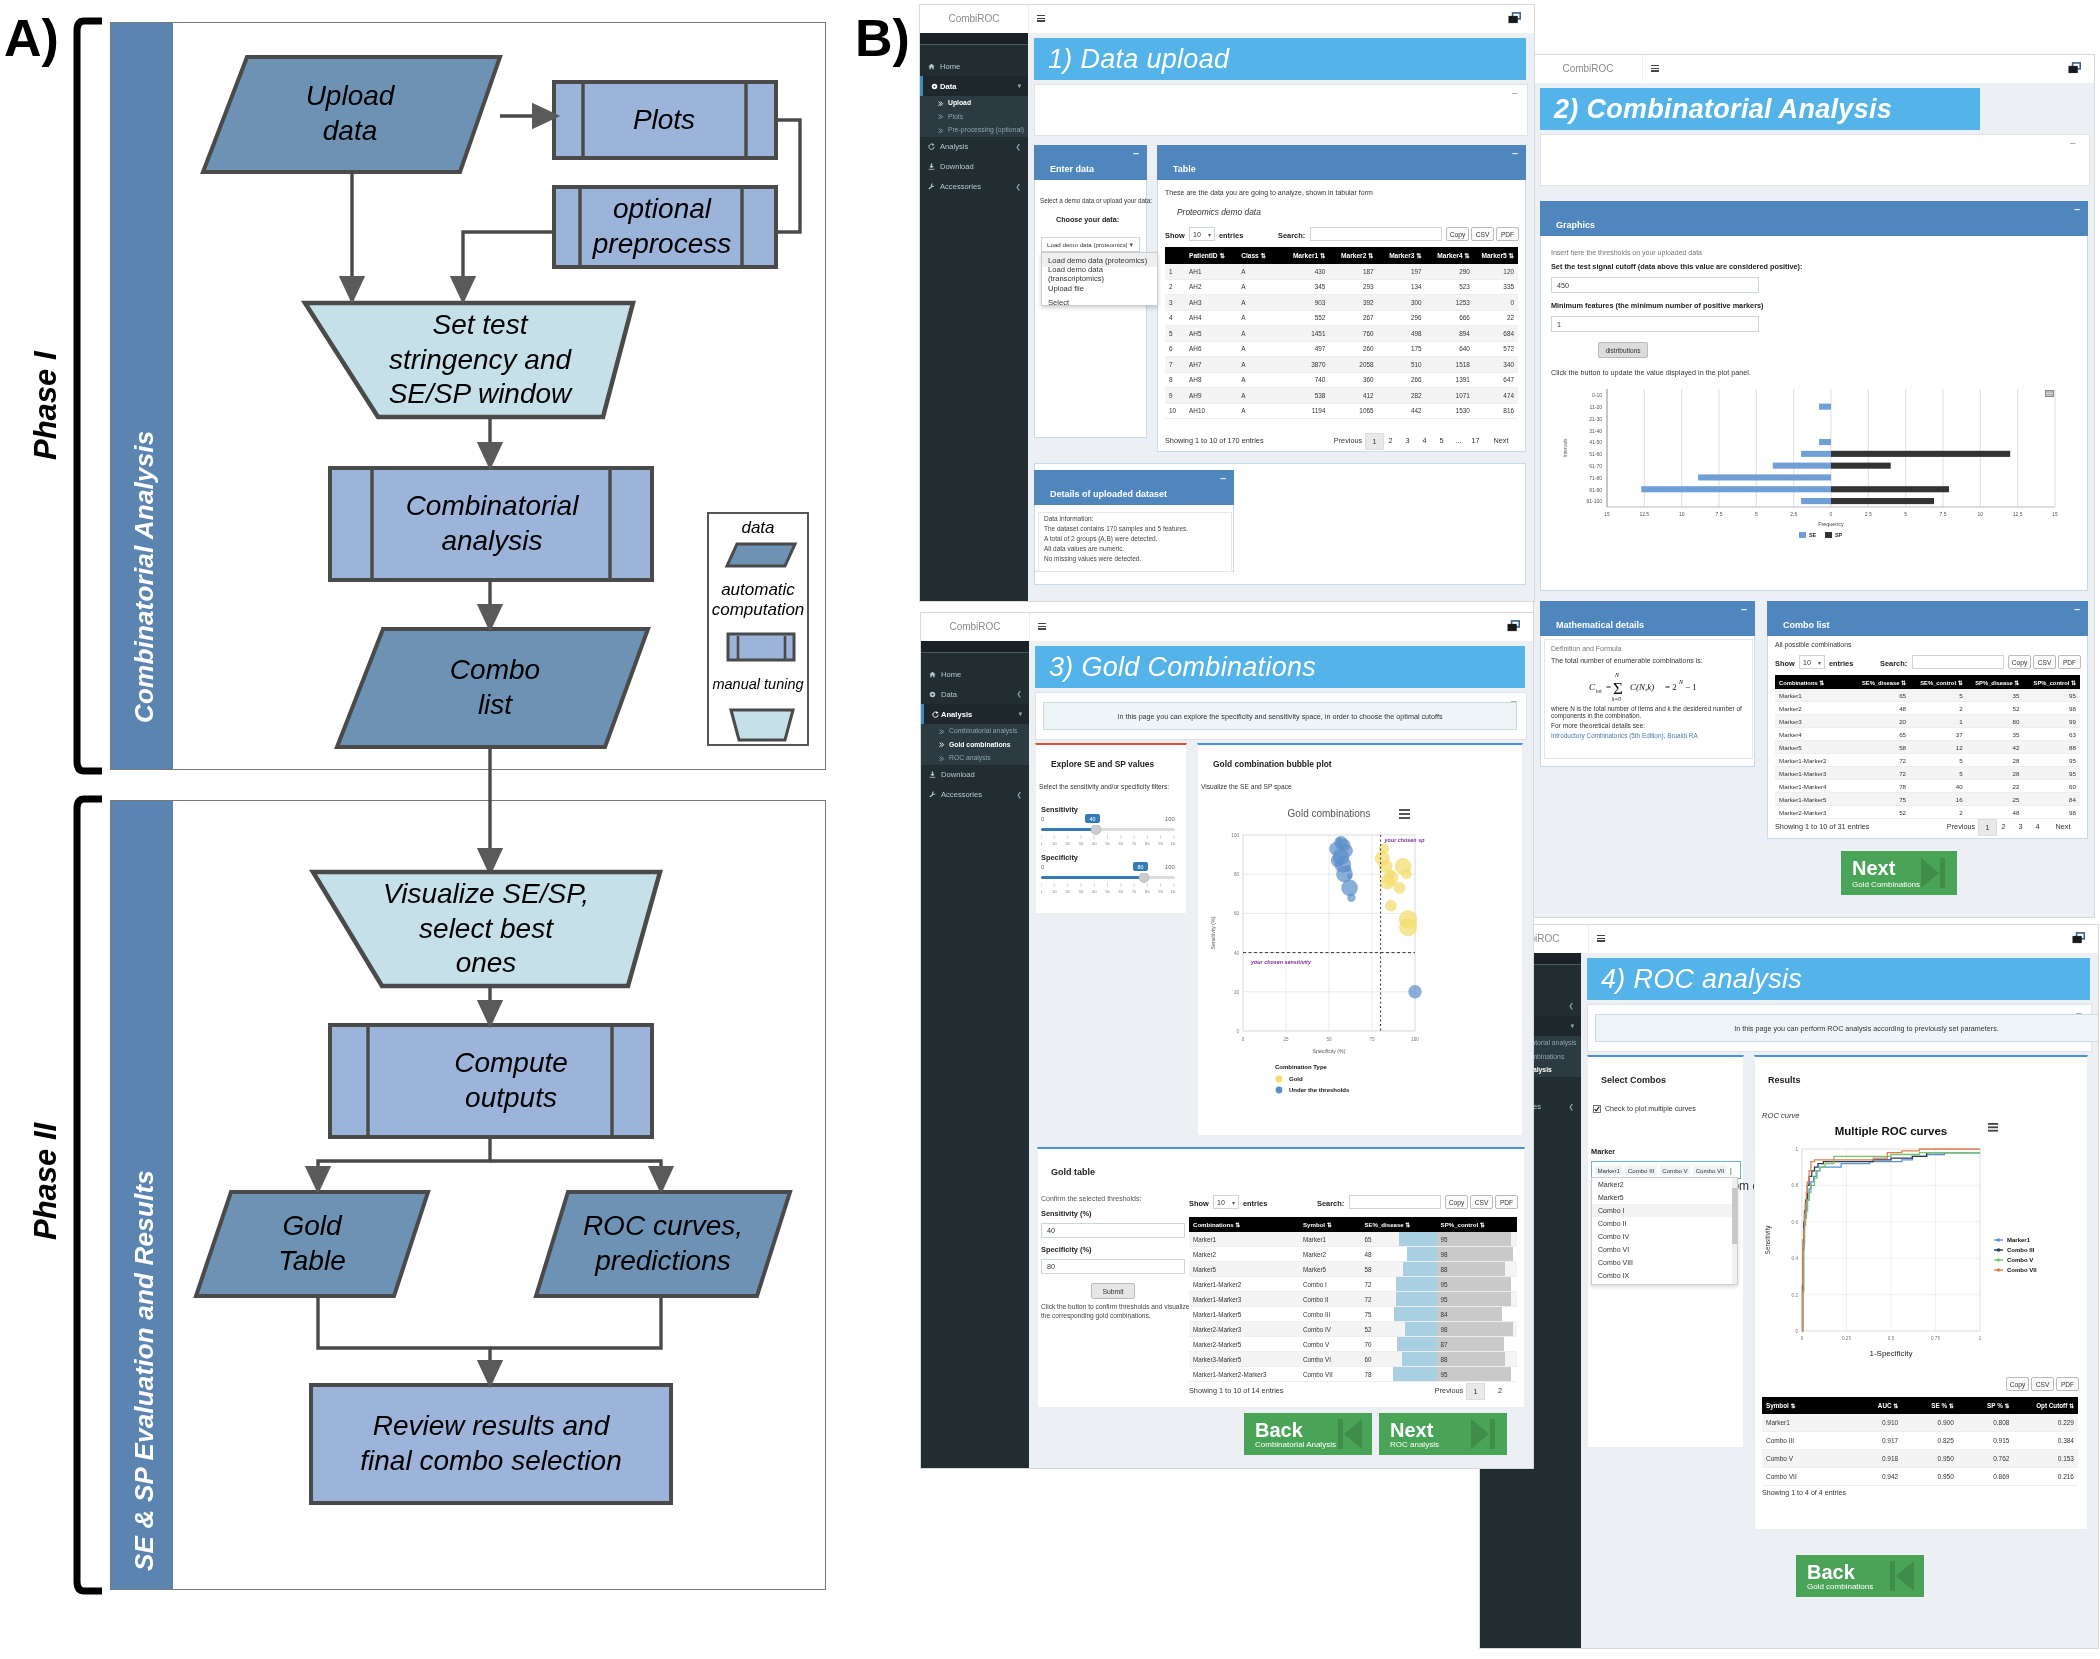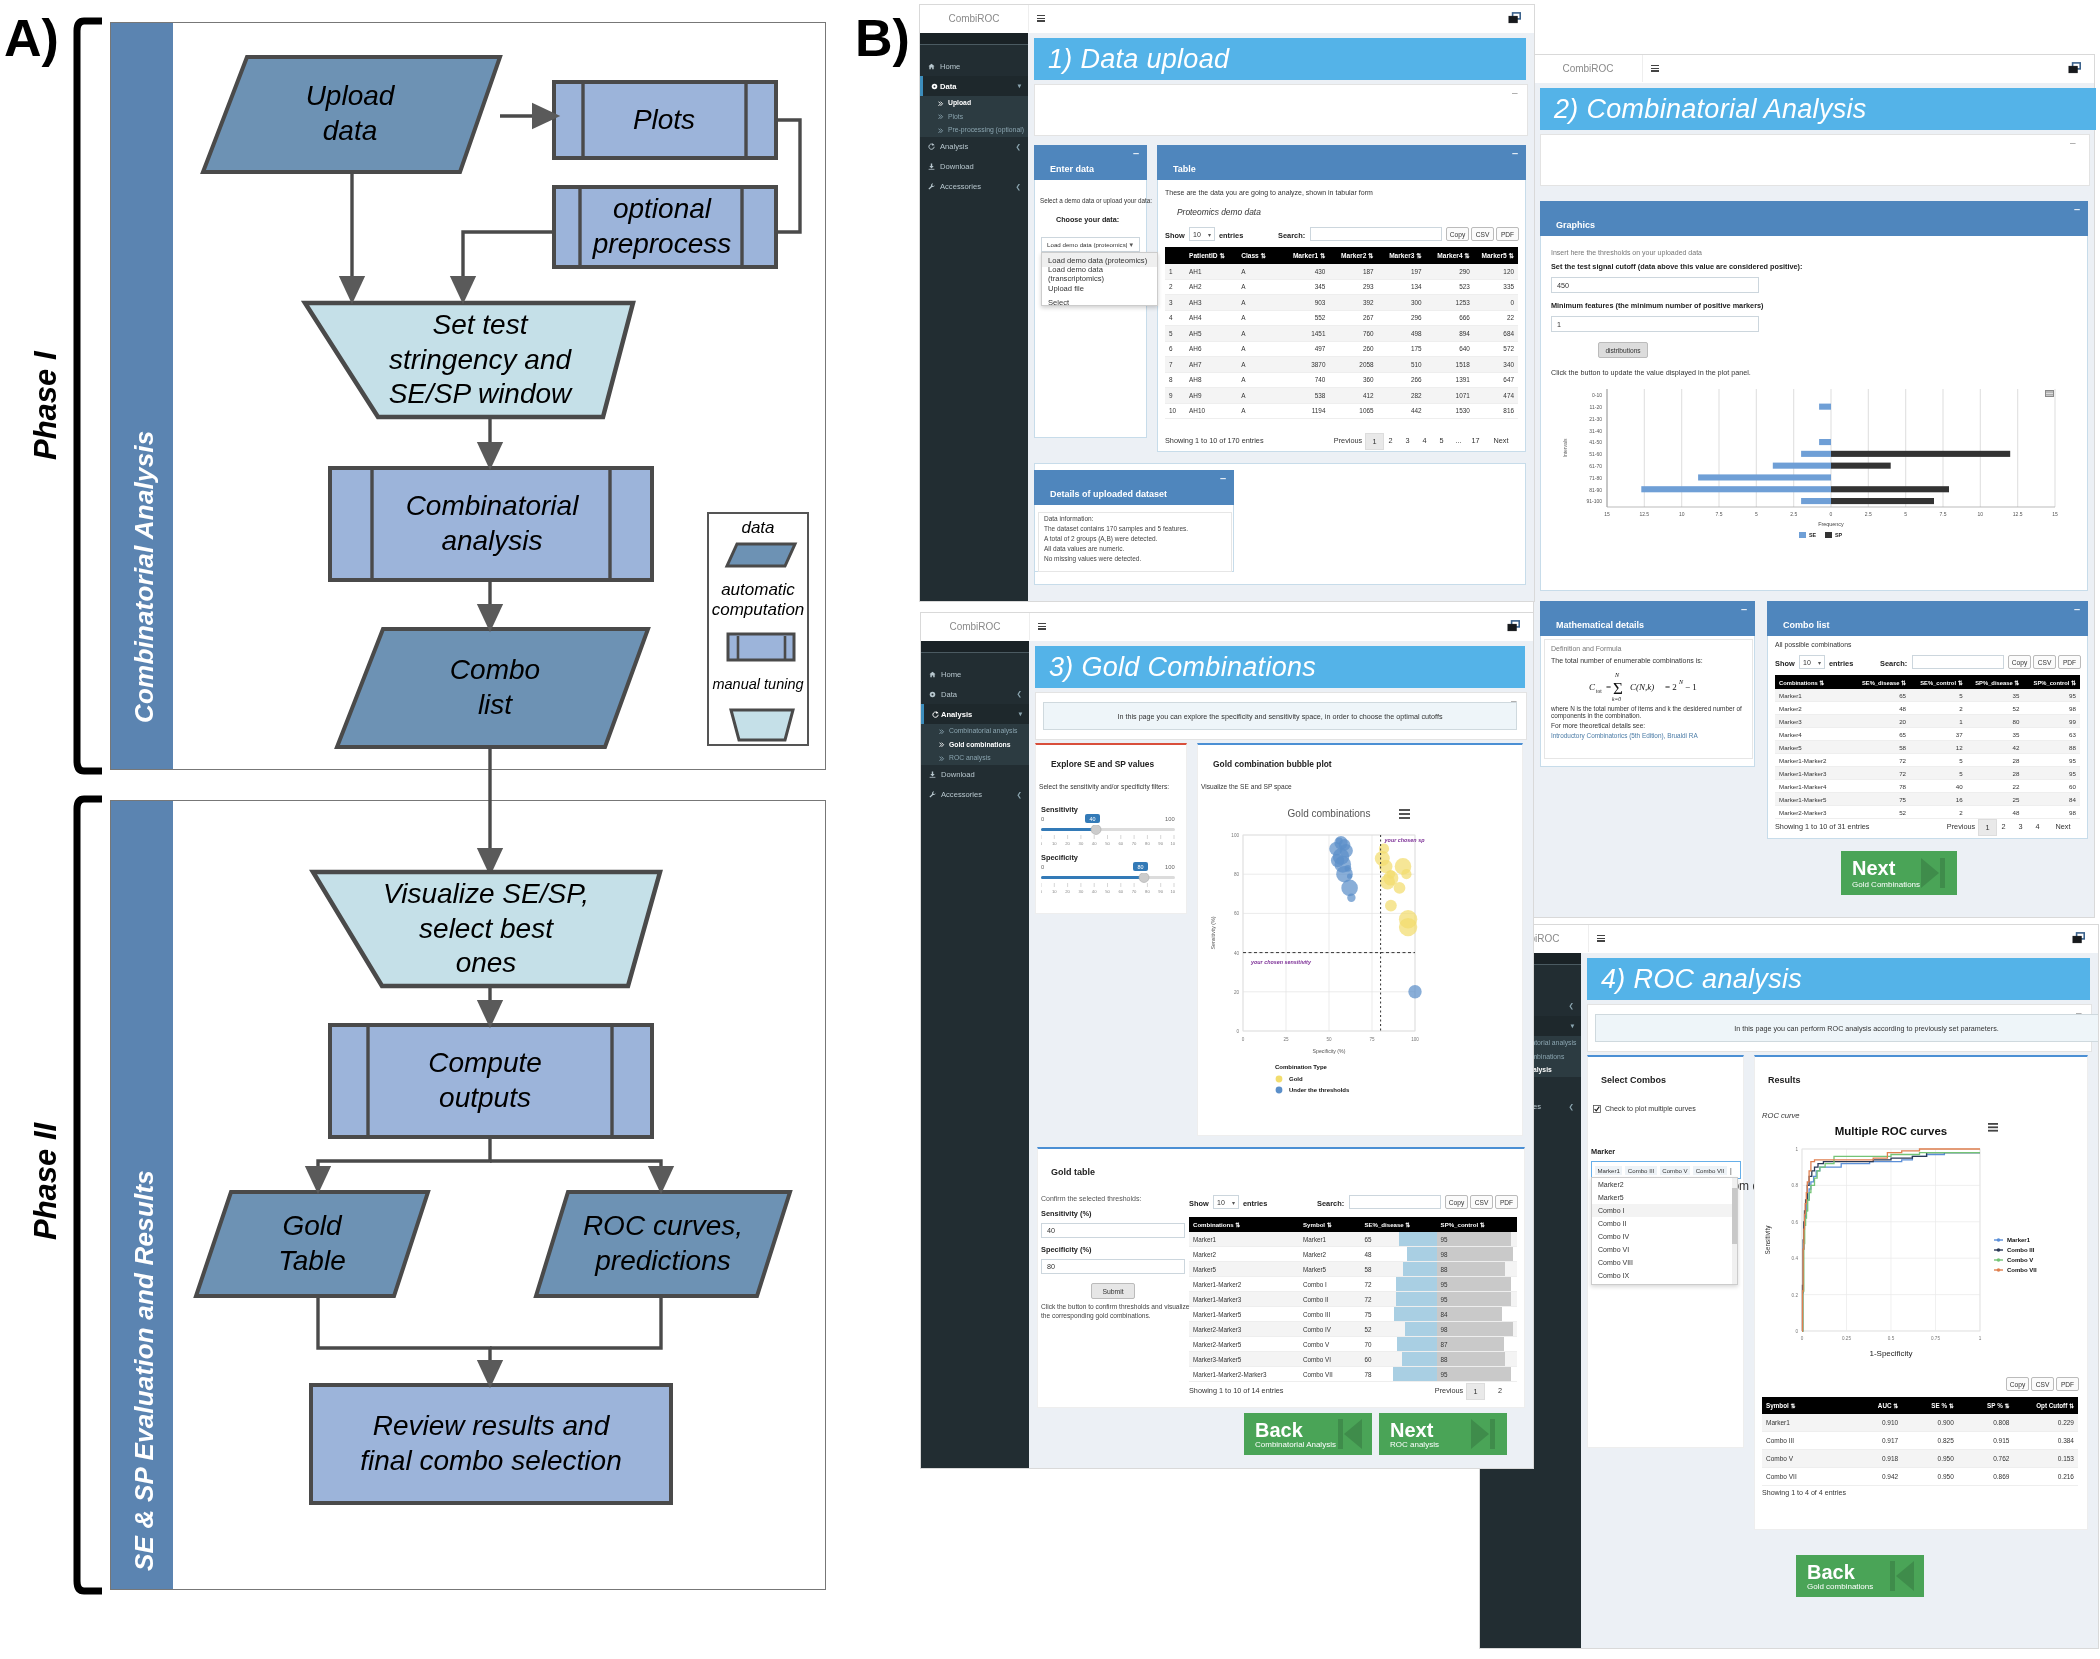--- a/index.html
+++ b/index.html
@@ -157,21 +157,21 @@
   <div class="nodetext" style="left:355px;top:629px;width:280px;height:118px;">
       <span style="white-space:pre-line">Combo
 list</span>
     </div>
 
   <div class="nodetext" style="left:350px;top:870px;width:272px;height:118px;">
       <span style="white-space:pre-line">Visualize SE/SP,
 select best
 ones</span>
     </div>
-  <div class="nodetext" style="left:364px;top:1025px;width:242px;height:112px;">
+  <div class="nodetext" style="left:390px;top:1025px;width:242px;height:112px;">
       <span style="white-space:pre-line">Compute
 outputs</span>
     </div>
   <div class="nodetext" style="left:200px;top:1192px;width:224px;height:104px;">
       <span style="white-space:pre-line">Gold
 Table</span>
     </div>
   <div class="nodetext" style="left:540px;top:1192px;width:246px;height:104px;">
       <span style="white-space:pre-line">ROC curves,
 predictions</span>
@@ -468,21 +468,21 @@
       <i></i>
       <i></i>
       <i></i>
     </div>
   <svg class="abs" width="14" height="13" style="left:534px;top:7px;">
    <rect x="4.6" y="0.9" width="7.6" height="6.0" fill="#fff" stroke="#3b628c" stroke-width="1.6"></rect>
    <rect x="1.0" y="4.4" width="8.2" height="6.2" fill="#17191c" stroke="#17191c" stroke-width="1"></rect>
    <rect x="2.6" y="6.2" width="5.0" height="2.6" fill="#17191c"></rect>
     </svg>
   <div class="content" style="left:0px;top:28px;width:560px;height:834px;"></div>
-  <div class="pagehead" style="position:absolute;left:6px;top:33px;width:556px;height:42px;">2) Combinatorial Analysis</div>
+  <div class="pagehead" style="position:absolute;left:6px;top:33px;width:440px;height:42px;font-weight:bold;">2) Combinatorial Analysis</div>
   <div class="abs" style="left:6px;top:79px;width:548px;height:50px;background:#fff;border:1px solid #e3e3e3;"></div>
   <div class="abs" style="left:536px;top:82px;font-size:10px;color:#999;">–</div>
   <div class="card" style="left:6px;top:146px;width:548px;height:390px;"></div>
   <div class="card-h" style="position:absolute;left:6px;top:146px;width:548px;height:35px;">
       <span>Graphics</span>
       <span class="minus">–</span>
     </div>
   <div class="txt" style="left:17px;top:194px;color:#777;font-size:7px;">Insert here the thresholds on your uploaded data</div>
   <div class="txtb" style="left:17px;top:207px;font-size:7.3px;">Set the test signal cutoff (data above this value are considered positive):</div>
   <div class="input" style="left:17px;top:222px;width:208px;height:16px;">

